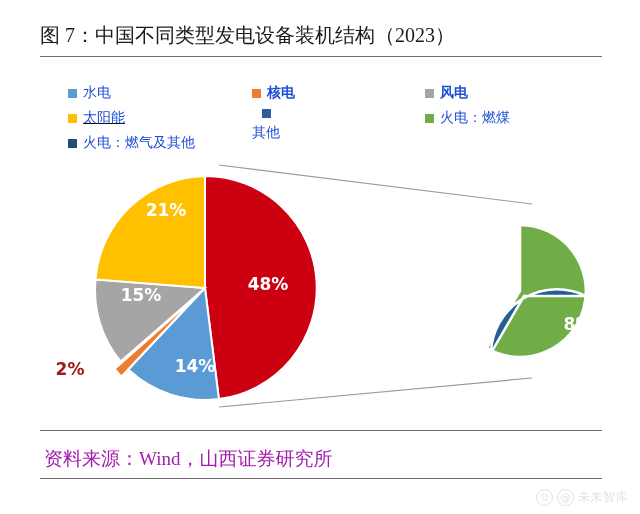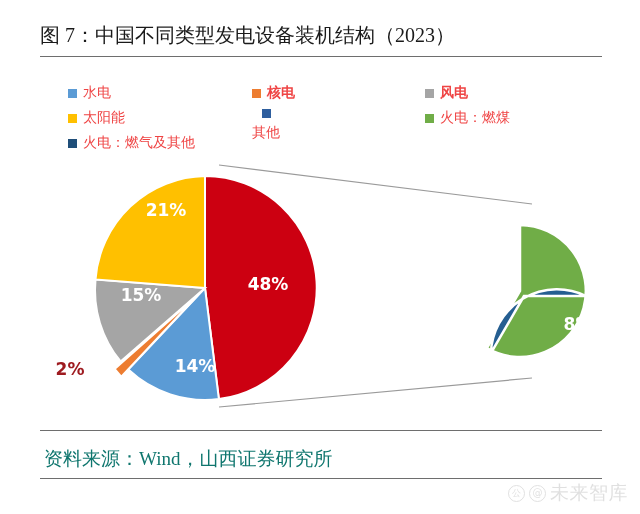--- a/index.html
+++ b/index.html
@@ -34,27 +34,27 @@
   .legend{
     position:absolute;left:68px;top:84px;width:500px;height:72px;
   }
   .legend-item{
     position:absolute;display:flex;align-items:center;gap:6px;white-space:nowrap;
   }
   .legend-swatch{
     width:9px;height:9px;display:inline-block;flex:0 0 auto;
   }
   .legend-label{
-    font-size:14px;color:#ef4444;
+    font-size:14px;color:#1d4ed8;
     font-family:"DejaVu Sans","Liberation Sans",sans-serif;
   }
   .lg-c0{left:0px;top:0px;}
   .lg-c1{left:184px;top:0px;font-weight:bold;}
   .lg-c2{left:357px;top:0px;font-weight:bold;}
-  .lg-c3{left:0px;top:25px;}
+  .lg-c3{left:0px;top:25px;text-decoration:underline;}
   .lg-c4{left:184px;top:25px;flex-direction:column;}
   .lg-c5{left:357px;top:25px;}
   .lg-c6{left:0px;top:50px;}
   
   .plot{
     position:absolute;left:40px;top:160px;width:562px;height:262px;
   }
   .plot svg{display:block;}
   .slice-label{
     font-family:"DejaVu Sans","Liberation Sans",sans-serif;
@@ -65,21 +65,21 @@
     font-family:"DejaVu Sans","Liberation Sans",sans-serif;
     font-weight:bold;font-size:17px;fill:#9e1b20;
     text-anchor:middle;dominant-baseline:middle;
   }
   
   .source{
     position:absolute;left:44px;top:442px;height:34px;display:flex;align-items:center;
   }
   .source-text{
     font-family:"Liberation Serif","DejaVu Serif",serif;
-    font-size:19px;color:#0f766e;white-space:nowrap;
+    font-size:19px;color:#a21caf;white-space:nowrap;
   }
   
   .watermark{
     position:absolute;right:12px;bottom:8px;
     display:flex;align-items:center;gap:4px;opacity:.30;
   }
   .wm-logo{
     width:15px;height:15px;border-radius:50%;
     border:1.6px solid #9a9a9a;
     display:flex;align-items:center;justify-content:center;
@@ -87,21 +87,21 @@
     font-family:"DejaVu Sans","Liberation Sans",sans-serif;
   }
   .wm-at{
     width:15px;height:15px;border-radius:50%;
     border:1.6px solid #9a9a9a;
     display:flex;align-items:center;justify-content:center;
     font-size:10px;color:#9a9a9a;line-height:1;
     font-family:"DejaVu Sans","Liberation Sans",sans-serif;
   }
   .wm-text{
-    font-size:19px;color:#9a9a9a;letter-spacing:.5px;
+    font-size:12px;color:#9a9a9a;letter-spacing:.5px;
     font-family:"DejaVu Sans","Liberation Sans",sans-serif;
   }
 </style>
 </head>
 <body>
 
 <div class="figure">
 
   <div class="title-row">
     <span class="title-text">图 7：中国不同类型发电设备装机结构（2023）</span>

